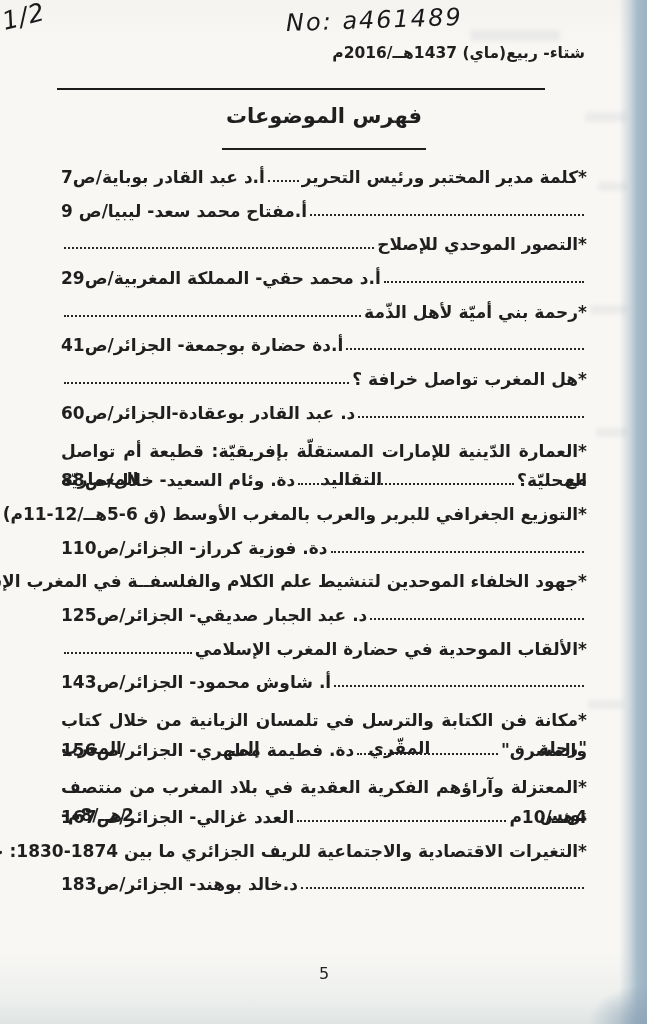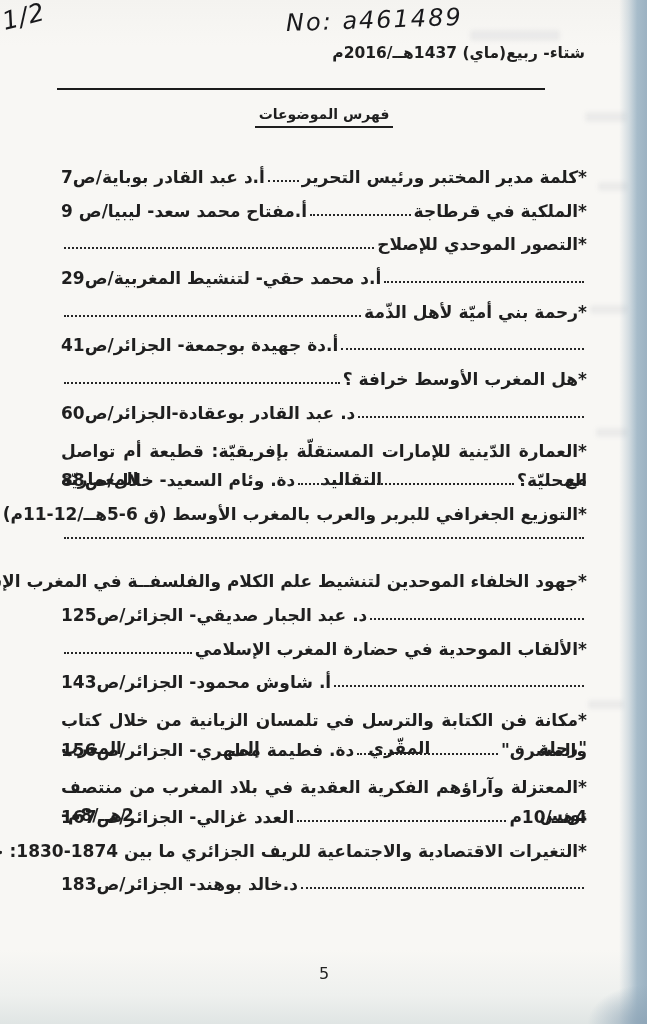--- a/index.html
+++ b/index.html
@@ -17,22 +17,22 @@
   
   .hw{position:absolute;direction:ltr;font-style:italic;color:#19191c;
     font-family:"DejaVu Sans",sans-serif;}
   .hw-frac{left:2px;top:2px;font-size:25px;transform:rotate(-14deg);letter-spacing:1px;}
   .hw-no{left:286px;top:6px;font-size:24px;transform:rotate(-2deg);letter-spacing:2px;}
   
   .hdr{position:absolute;top:44px;left:64px;right:62px;display:flex;
     justify-content:space-between;direction:rtl;font-weight:700;font-size:15.5px;}
   .rule{position:absolute;top:88px;left:57px;width:488px;height:2px;background:#1b1b1b;}
   .ttl{position:absolute;top:104px;left:63px;right:62px;text-align:center;direction:rtl;}
-  .ttl span{display:inline-block;font-size:14px;font-weight:700;
-    border-bottom:2px solid #1f1f1f;padding:0 4px 4px;}
+  .ttl span{display:inline-block;font-size:21px;font-weight:700;
+    border-bottom:2px solid #1f1f1f;padding:0 4px 20px;}
   
   .toc{position:absolute;top:158px;left:61px;right:60px;direction:rtl;
     font-size:17px;font-weight:700;}
   .line{display:flex;align-items:baseline;height:33.7px;padding-top:9px;box-sizing:border-box;}
   .line .t,.line .a{white-space:nowrap;}
   .leader{flex:1 1 auto;min-width:8px;height:0;border-bottom:2.5px dotted #262626;
     margin:0 3px;position:relative;top:-1px;}
   .line.justify{display:block;text-align:justify;text-align-last:justify;line-height:28px;}
   .foot{position:absolute;top:964px;left:63px;right:62px;text-align:center;
     font-size:16px;font-weight:400;color:#222;}
@@ -62,59 +62,59 @@
     <span>فهرس الموضوعات</span>
   </div>
 
   <div class="toc">
       <div class="line">
         <span class="t">*كلمة مدير المختبر ورئيس التحرير</span>
         <span class="leader"></span>
         <span class="a">أ.د عبد القادر بوباية/ص7</span>
       </div>
       <div class="line">
-        <span class="t">*الملكية في قرطاجة</span>
         <span class="leader"></span>
         <span class="a">أ.مفتاح محمد سعد- ليبيا/ص 9</span>
       </div>
       <div class="line">
         <span class="t">*التصور الموحدي للإصلاح</span>
         <span class="leader"></span>
       </div>
       <div class="line">
         <span class="leader"></span>
-        <span class="a">أ.د محمد حقي- لتنشيط المغربية/ص29</span>
+        <span class="a">أ.د محمد حقي- المملكة المغربية/ص29</span>
       </div>
       <div class="line">
         <span class="t">*رحمة بني أميّة لأهل الذّمة</span>
         <span class="leader"></span>
       </div>
       <div class="line">
         <span class="leader"></span>
-        <span class="a">أ.دة جهيدة بوجمعة- الجزائر/ص41</span>
+        <span class="a">أ.دة حضارة بوجمعة- الجزائر/ص41</span>
       </div>
       <div class="line">
-        <span class="t">*هل المغرب الأوسط خرافة ؟</span>
+        <span class="t">*هل المغرب تواصل خرافة ؟</span>
         <span class="leader"></span>
       </div>
       <div class="line">
         <span class="leader"></span>
         <span class="a">د. عبد القادر بوعقادة-الجزائر/ص60</span>
       </div>
       <div class="line justify"><span>*العمارة الدّينية للإمارات المستقلّة بإفريقيّة: قطيعة أم تواصل مع التقاليد المعماريّة</span></div>
       <div class="line">
         <span class="t">المحليّة؟</span>
         <span class="leader"></span>
         <span class="a">دة. وئام السعيد- خلال/ص88</span>
       </div>
       <div class="line">
         <span class="t">*التوزيع الجغرافي للبربر والعرب بالمغرب الأوسط (ق 6-5هــ/12-11م)</span>
       </div>
       <div class="line">
         <span class="leader"></span>
+        <span class="a">دة. فوزية كرراز- الجزائر/ص110</span>
       </div>
       <div class="line">
         <span class="t">*جهود الخلفاء الموحدين لتنشيط علم الكلام والفلسفــة في المغرب الإســـلامي</span>
       </div>
       <div class="line">
         <span class="leader"></span>
         <span class="a">د. عبد الجبار صديقي- الجزائر/ص125</span>
       </div>
       <div class="line">
         <span class="t">*الألقاب الموحدية في حضارة المغرب الإسلامي</span>

